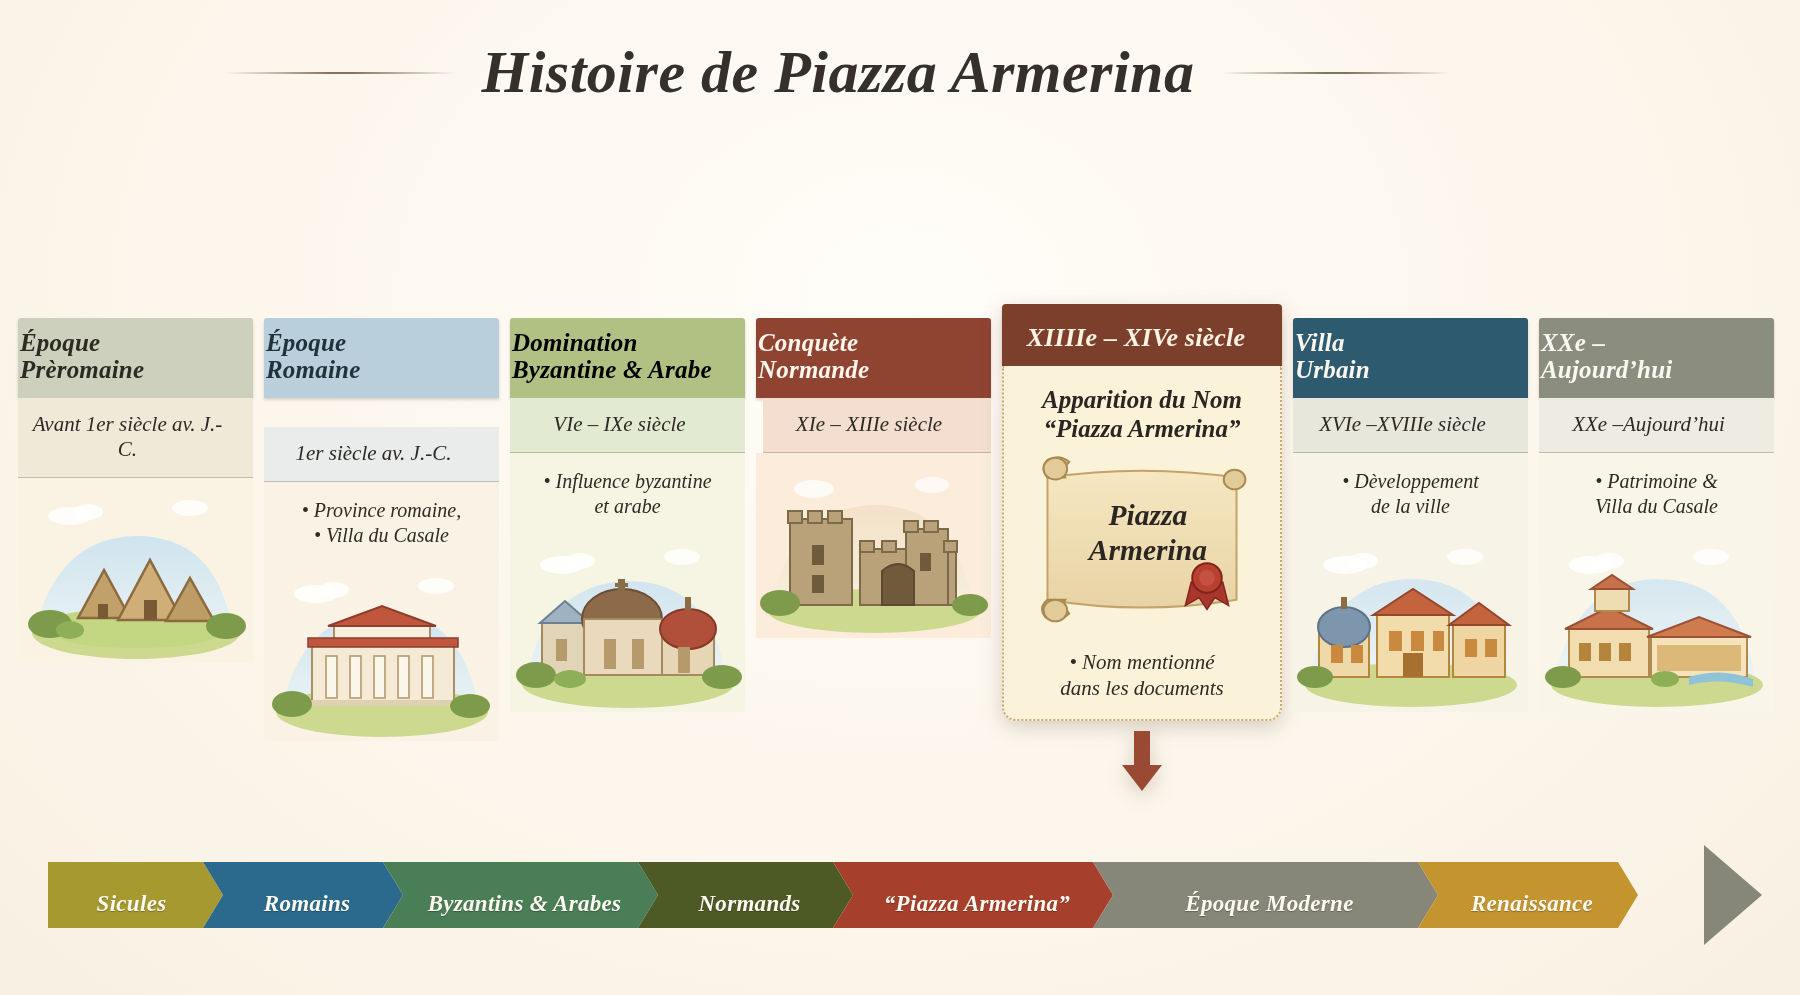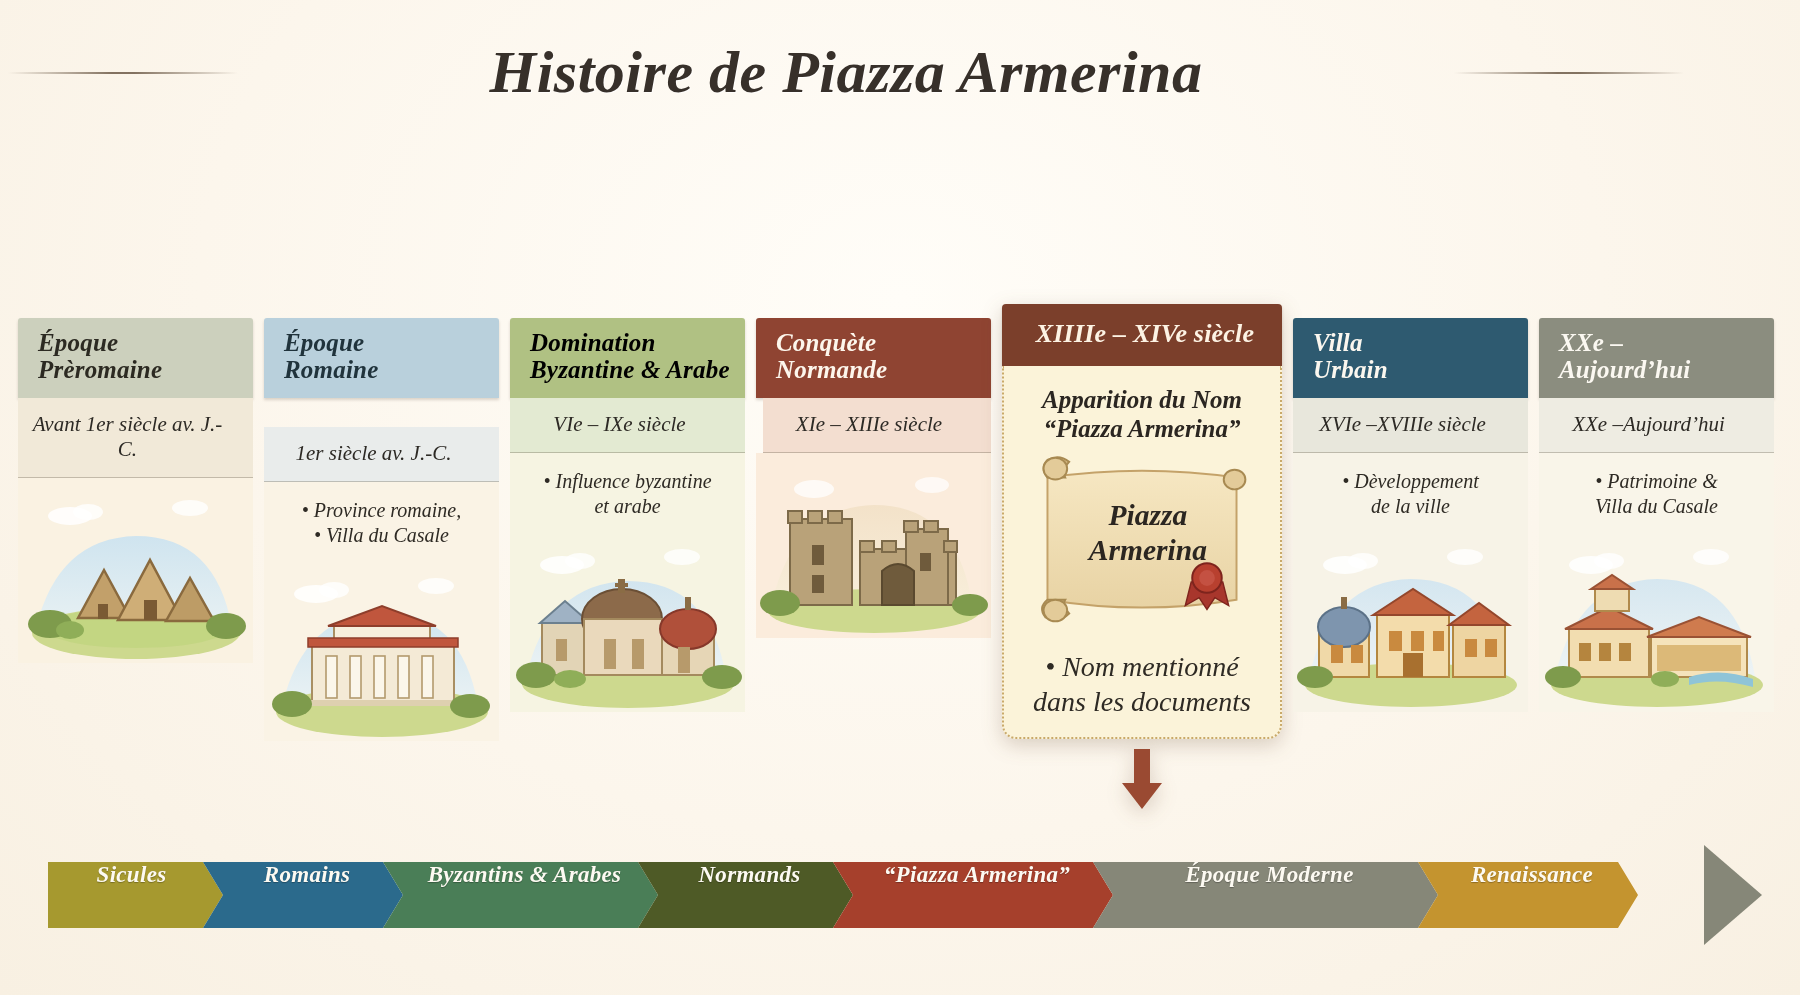--- a/index.html
+++ b/index.html
@@ -11,22 +11,22 @@
   }
   #stage {
     position: relative;
     width: 1800px; height: 995px;
     background:
       radial-gradient(ellipse at 50% 30%, #fffdf8 0%, #fcf6ec 55%, #f8f0e2 100%);
   }
 
   
   #title-row {
-    position: absolute; top: 38px; left: 8px; width: 1676px;
-    display: flex; align-items: center; justify-content: space-between; gap: 26px;
+    position: absolute; top: 38px; left: 0; width: 1676px;
+    display: flex; align-items: center; justify-content: center; gap: 26px;
   }
   .title-rule {
     height: 2px; width: 230px;
     background: linear-gradient(to right, rgba(90,70,50,0) 0%, rgba(90,70,50,.75) 45%, rgba(90,70,50,.75) 55%, rgba(90,70,50,0) 100%);
   }
   #page-title {
     font-size: 60px; font-style: italic; font-weight: 700;
     color: #37302a; letter-spacing: .5px;
     text-shadow: 1px 1px 0 rgba(255,255,255,.7);
     white-space: nowrap;
@@ -37,25 +37,25 @@
     position: absolute; top: 318px; left: 18px;
     width: 1766px; height: 470px;
     display: flex; align-items: flex-start; gap: 11px;
   }
   .card {
     position: relative;
     width: 235px;
     display: flex; flex-direction: column;
   }
   .card-head {
-    padding: 12px 14px 14px 20px;
+    padding: 12px 14px 14px 2px;
     min-height: 72px;
     border-radius: 3px 3px 0 0;
     box-shadow: 0 2px 3px rgba(60,40,20,.18);
-    display: flex; align-items: center;
+    display: flex; align-items: flex-end;
   }
   .card-head-text {
     font-size: 25px; font-style: italic; font-weight: 700;
     line-height: 1.07; letter-spacing: .2px;
   }
   .card-period {
     padding: 14px 26px 16px 10px;
     text-align: center;
     font-size: 21px; font-style: italic;
     color: #2d2a25;
@@ -95,43 +95,43 @@
     border-radius: 0 0 14px 14px;
     padding: 10px 10px 16px 10px;
   }
   #hl-title {
     font-size: 25px; font-style: italic; font-weight: 700;
     color: #2b2621; text-align: center; line-height: 1.15;
     padding: 10px 4px 6px 4px;
   }
   #hl-scroll { width: 100%; height: 195px; display: block; }
   #hl-bullet {
-    font-size: 28px; font-style: italic; color: #2e2a24;
+    font-size: 21px; font-style: italic; color: #2e2a24;
     text-align: center; line-height: 1.25; padding: 4px 6px 2px 6px;
   }
   #hl-arrow {
     position: absolute; left: 50%; margin-left: -21px; bottom: -72px;
     width: 42px; height: 62px;
   }
 
   
   #timeline {
     position: absolute; left: 48px; top: 862px;
     width: 1710px; height: 66px;
     display: flex; align-items: stretch;
   }
   .tl-seg {
     position: relative;
-    display: flex; align-items: flex-start; justify-content: center;
+    display: flex; align-items: flex-end; justify-content: center;
     color: #fdfaf2;
     font-size: 23px; font-style: italic; font-weight: 700;
     letter-spacing: .3px;
     text-shadow: 0 1px 1px rgba(0,0,0,.28);
     white-space: nowrap;
-    padding: 0 22px 0 14px;
+    padding: 0 22px 11px 14px;
   }
   .tl-seg + .tl-seg { margin-left: -20px; padding-left: 30px; }
   .tl-seg:not(:last-child) {
     clip-path: polygon(0 0, calc(100% - 20px) 0, 100% 50%, calc(100% - 20px) 100%, 0 100%, 20px 50%);
   }
   .tl-seg:first-child {
     clip-path: polygon(0 0, calc(100% - 20px) 0, 100% 50%, calc(100% - 20px) 100%, 0 100%);
   }
   .tl-seg:last-child {
     clip-path: polygon(0 0, calc(100% - 56px) 0, calc(100% - 56px) -22px, 100% 50%, calc(100% - 56px) 122%, calc(100% - 56px) 100%, 0 100%, 20px 50%);

